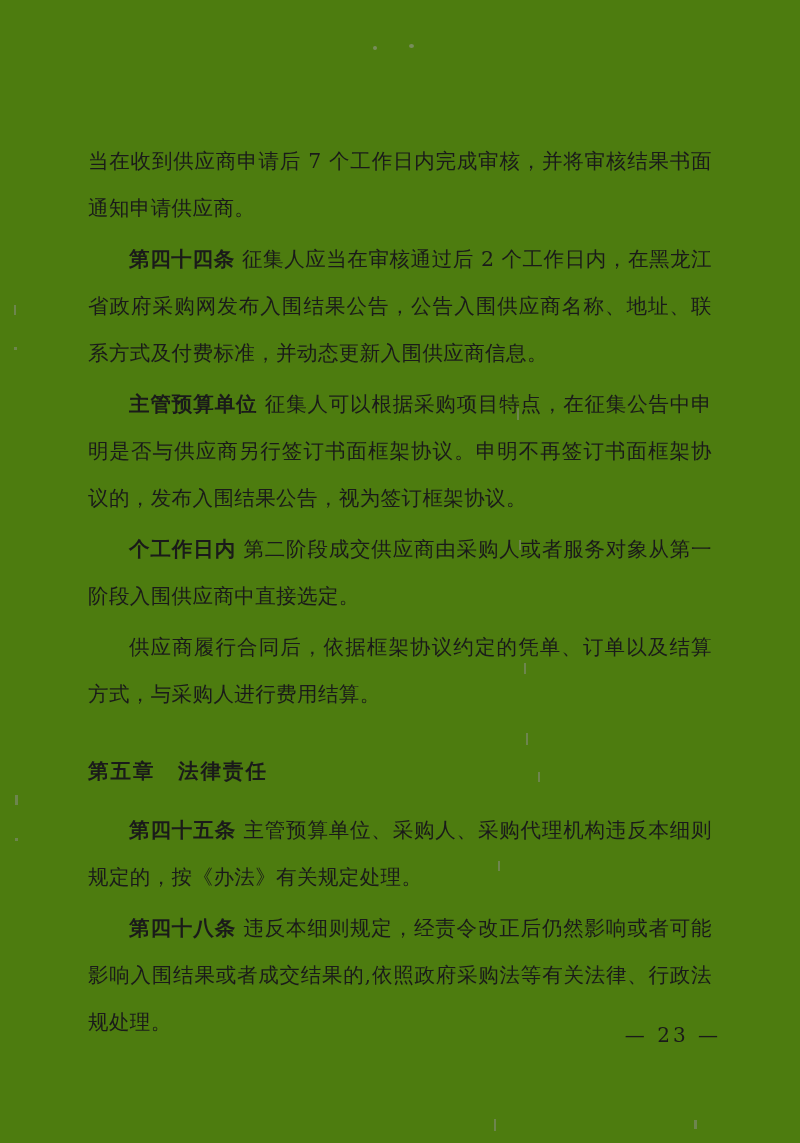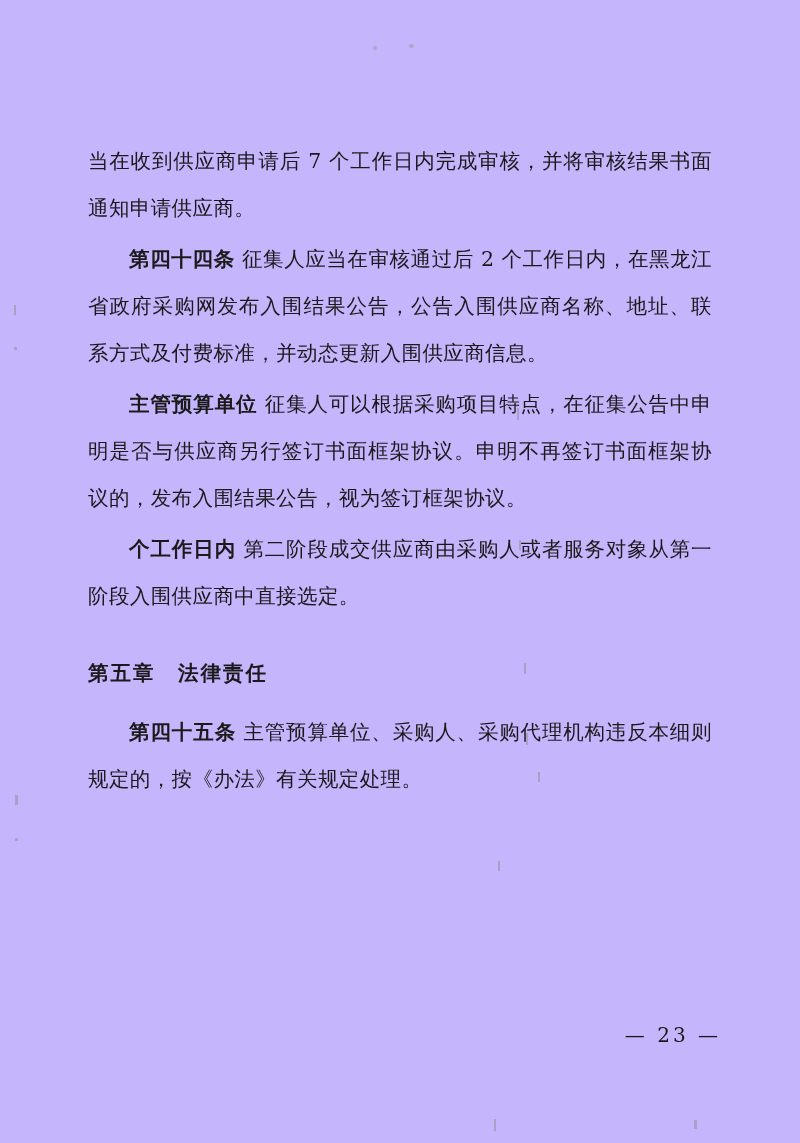--- a/index.html
+++ b/index.html
@@ -11,21 +11,21 @@
     width: 800px;
     height: 1143px;
     position: relative;
     font-family: "DejaVu Serif", "Liberation Serif", serif;
     color: #1a1a1a;
     overflow: hidden;
   }
   .page {
     position: absolute;
     inset: 0;
-    background: #c4b5fd;
+    background: #4d7c0f;
   }
   
   .speck {
     position: absolute;
     background: #9a9a9a;
     border-radius: 50%;
     opacity: .55;
   }
   .dash {
     position: absolute;
@@ -106,25 +106,31 @@
 
 
     <p class="indent">
       <span class="article-label">主管预算单位</span><span> 征集人可以根据采购项目特点，在征集公告中申明是否与供应商另行签订书面框架协议。申明不再签订书面框架协议的，发布入围结果公告，视为签订框架协议。</span>
     </p>
 
     <p class="indent">
       <span class="article-label">个工作日内</span><span> 第二阶段成交供应商由采购人或者服务对象从第一阶段入围供应商中直接选定。</span>
     </p>
 
+    <p class="indent">
+      <span>供应商履行合同后，依据框架协议约定的凭单、订单以及结算方式，与采购人进行费用结算。</span>
+    </p>
 
     <p class="chapter">第五章　法律责任</p>
 
     <p class="indent">
       <span class="article-label">第四十五条</span><span> 主管预算单位、采购人、采购代理机构违反本细则规定的，按《办法》有关规定处理。</span>
     </p>
 
+    <p class="indent">
+      <span class="article-label">第四十八条</span><span> 违反本细则规定，经责令改正后仍然影响或者可能影响入围结果或者成交结果的,依照政府采购法等有关法律、行政法规处理。</span>
+    </p>
 
   </div>
 
   <div class="page-number">— 23 —</div>
 
 </div>
 
 </body></html>

